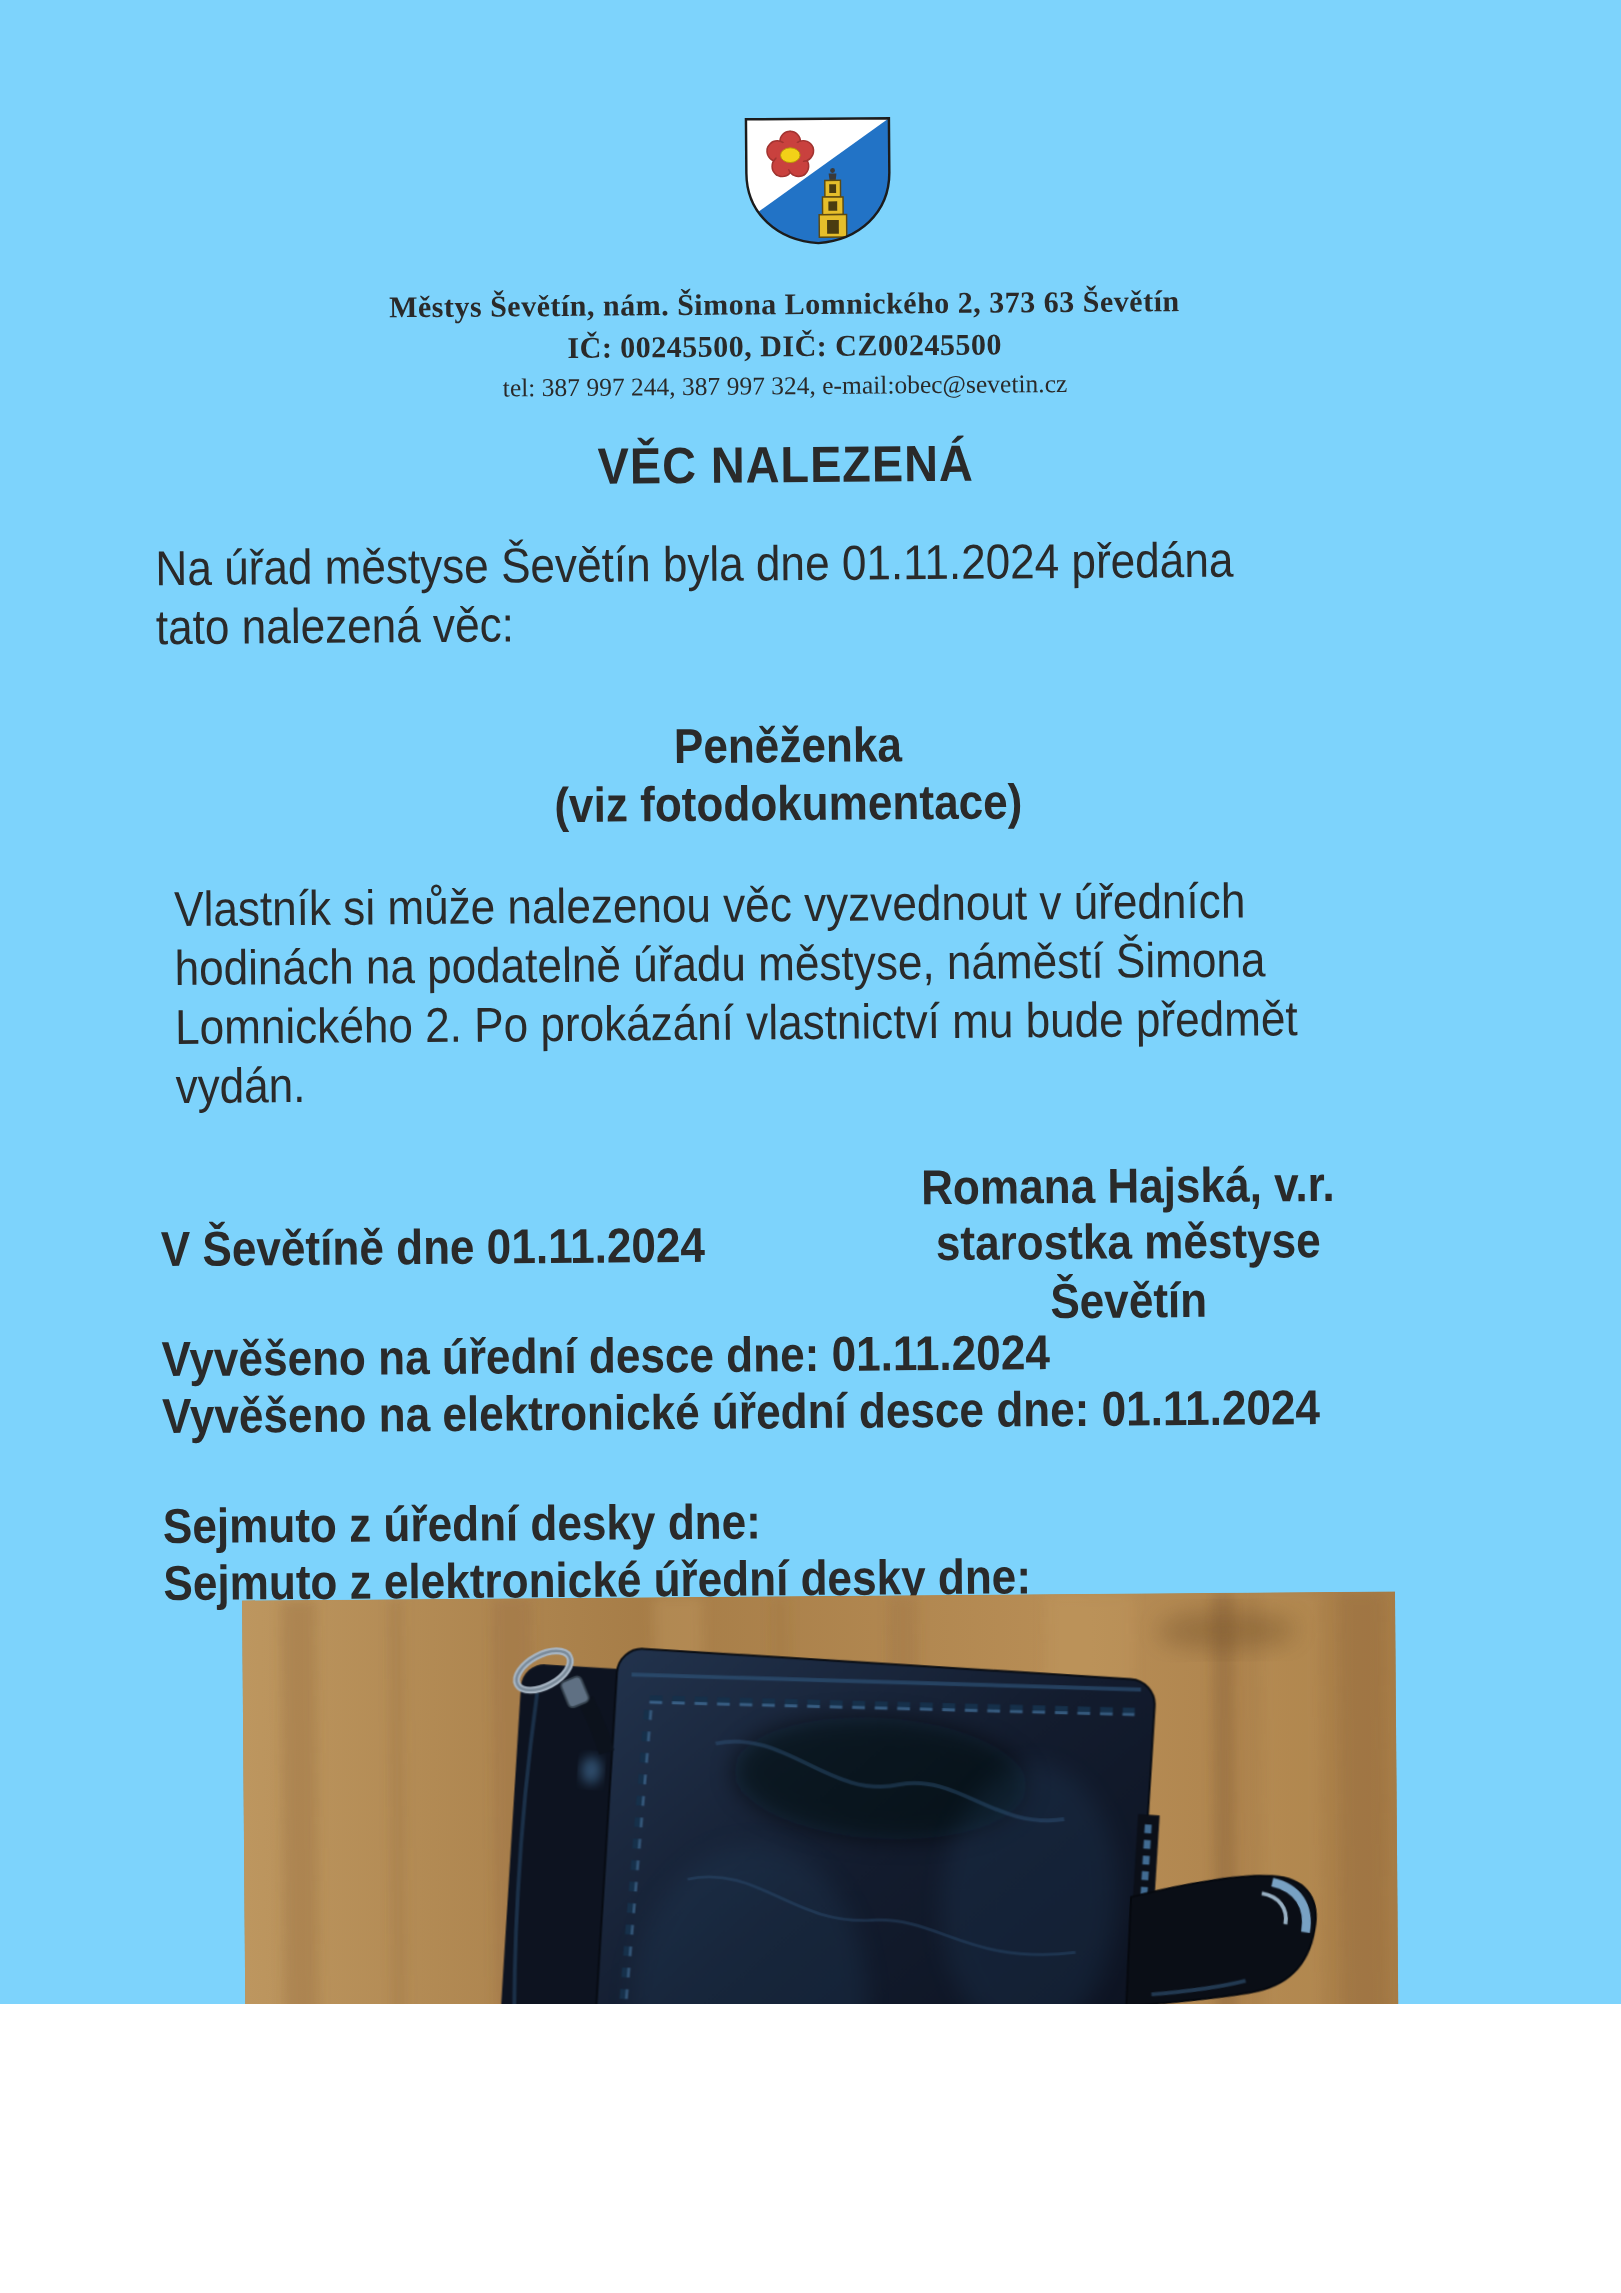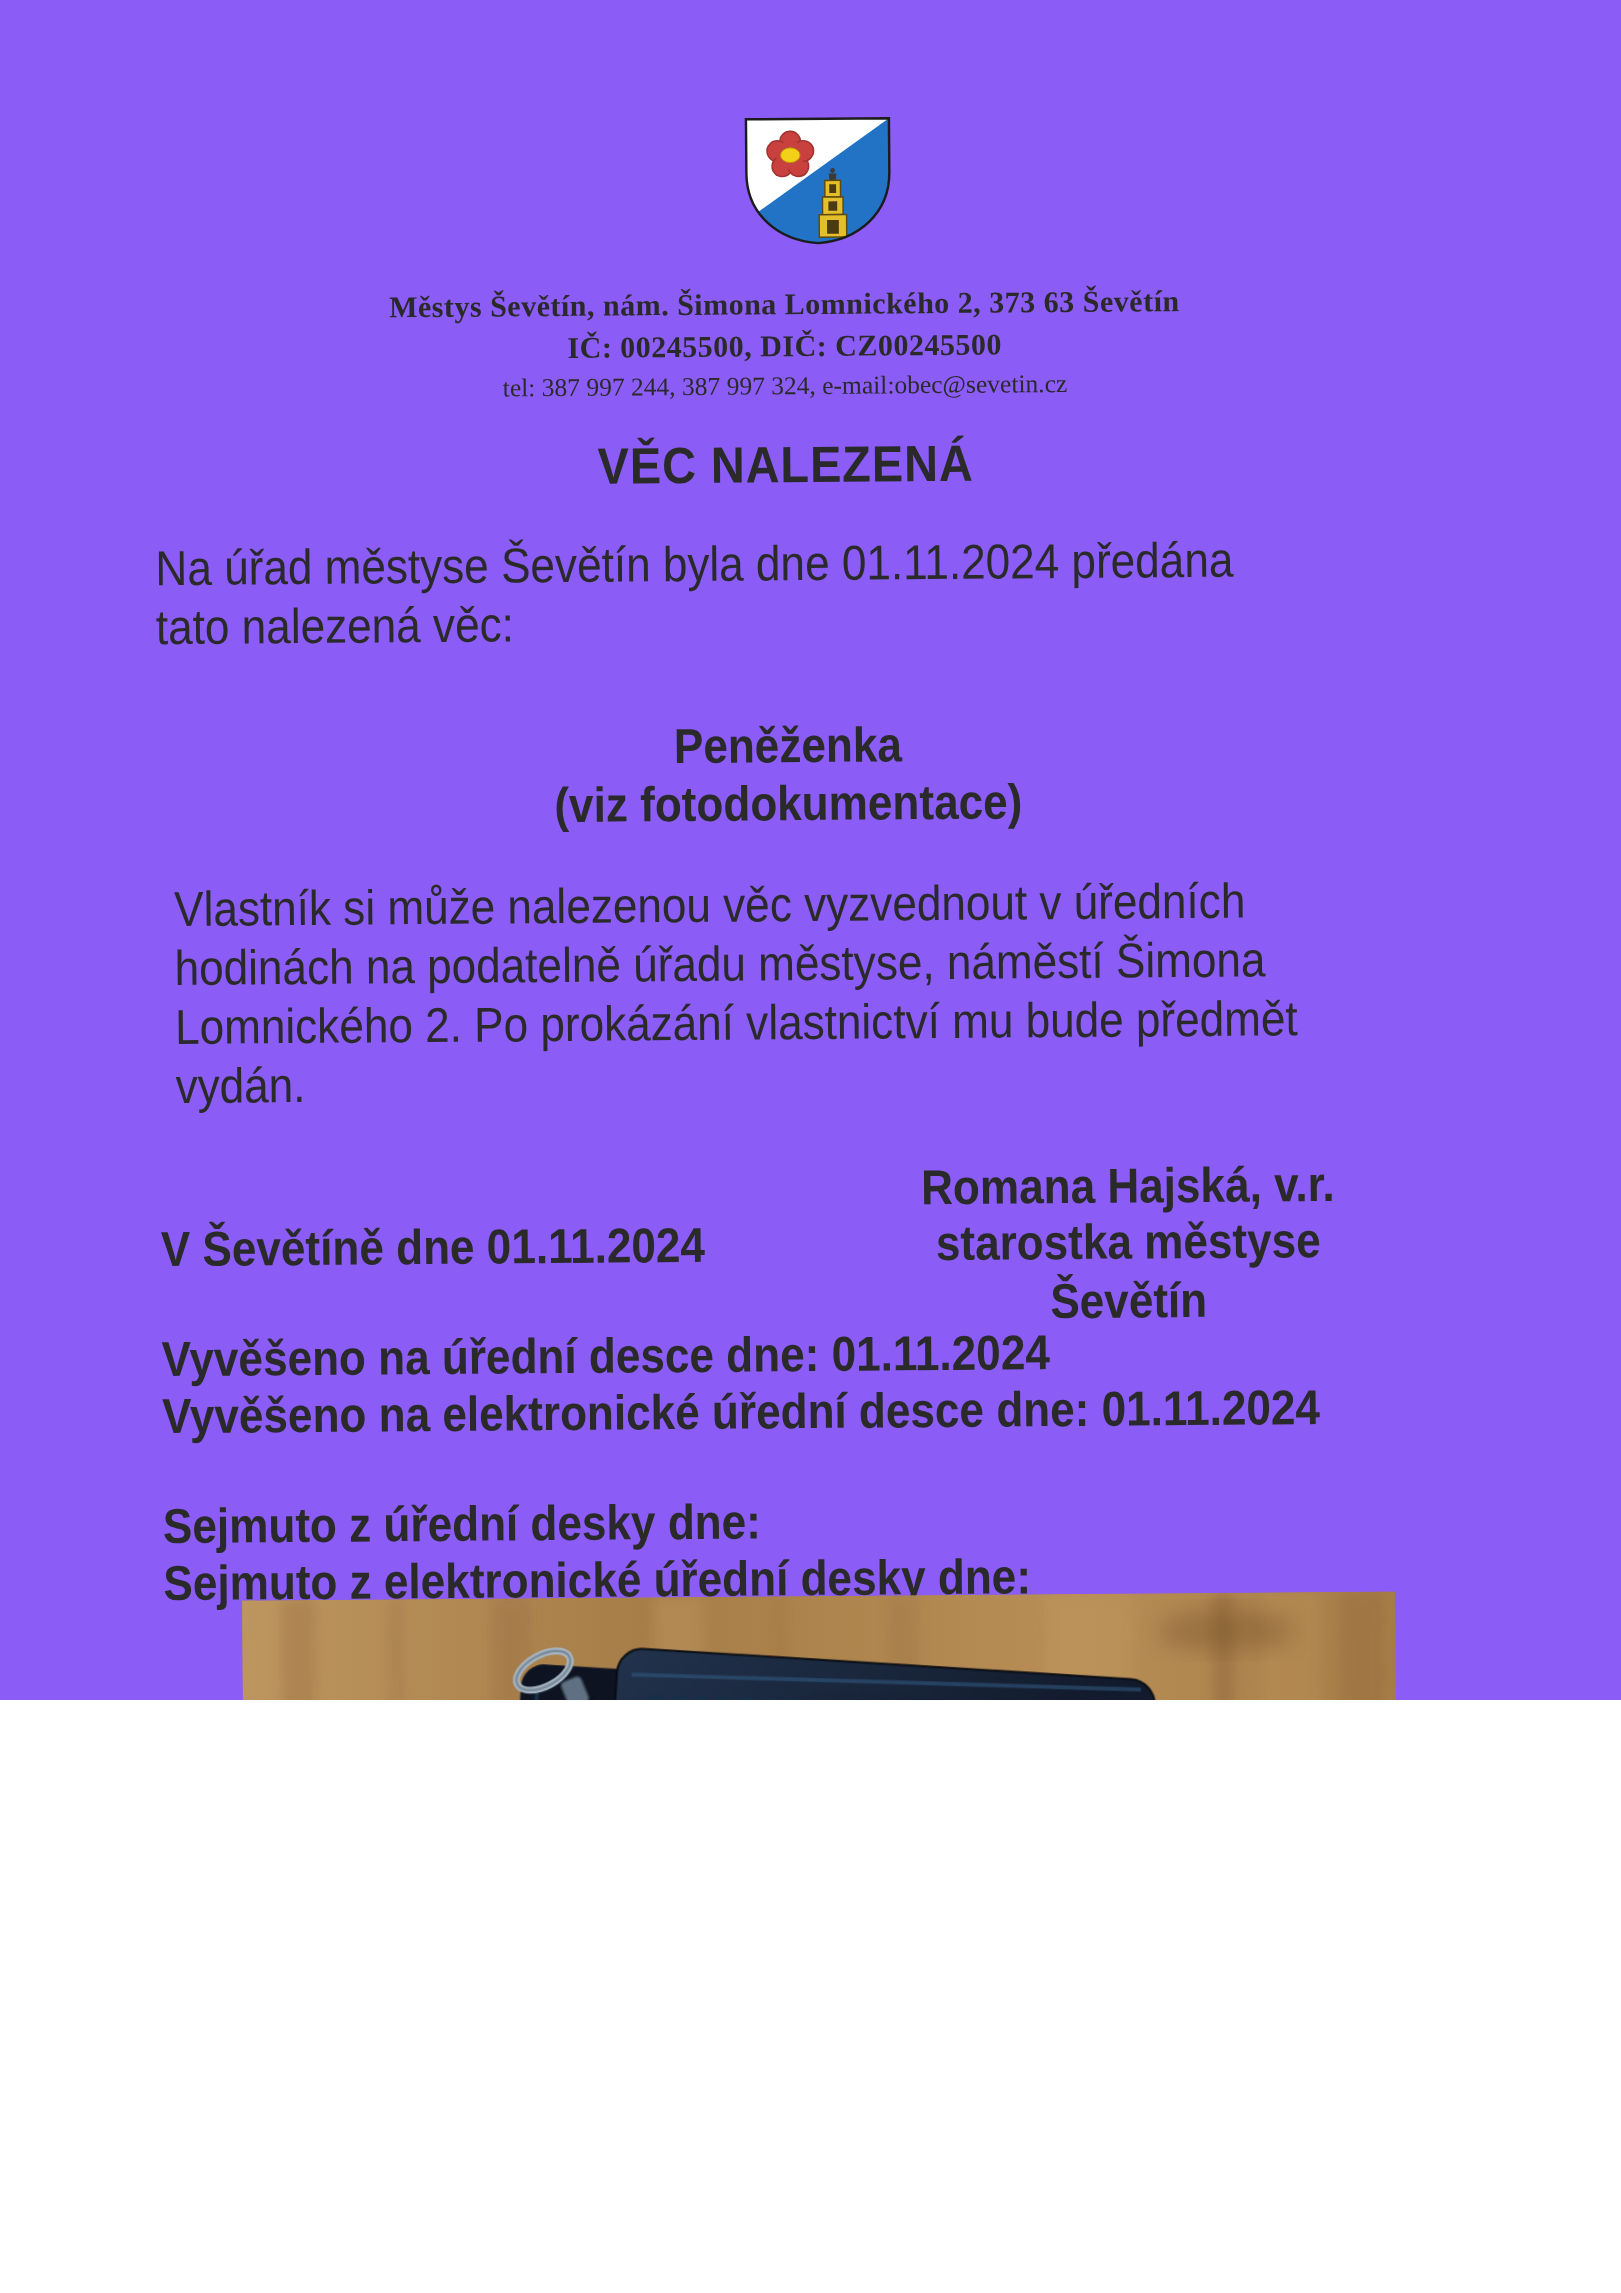--- a/index.html
+++ b/index.html
@@ -1,19 +1,19 @@
 <!DOCTYPE html>
 <html><head>
 <meta charset="utf-8">
 <style>
   html,body{margin:0;padding:0;background:#ffffff;}
   .page{
     position:relative;
-    width:1621px;height:1700px;
-    background:#8b5cf6;
+    width:1621px;height:2004px;
+    background:#7dd3fc;
     overflow:hidden;
     color:#2a2a2a;
     font-family:"Liberation Sans",sans-serif;
   }
   .tilt{position:absolute;left:0;top:0;width:1621px;height:2294px;transform:rotate(-0.45deg);transform-origin:811px 1147px;}
   .abs{position:absolute;}
   .serif{font-family:"Liberation Serif","DejaVu Serif",serif;}
   .center{left:0;width:1582px;text-align:center;}
   .hdr1{top:287px;font-size:30px;font-weight:bold;letter-spacing:0.5px;}
   .hdr2{top:329px;font-size:30px;font-weight:bold;letter-spacing:0.5px;}

